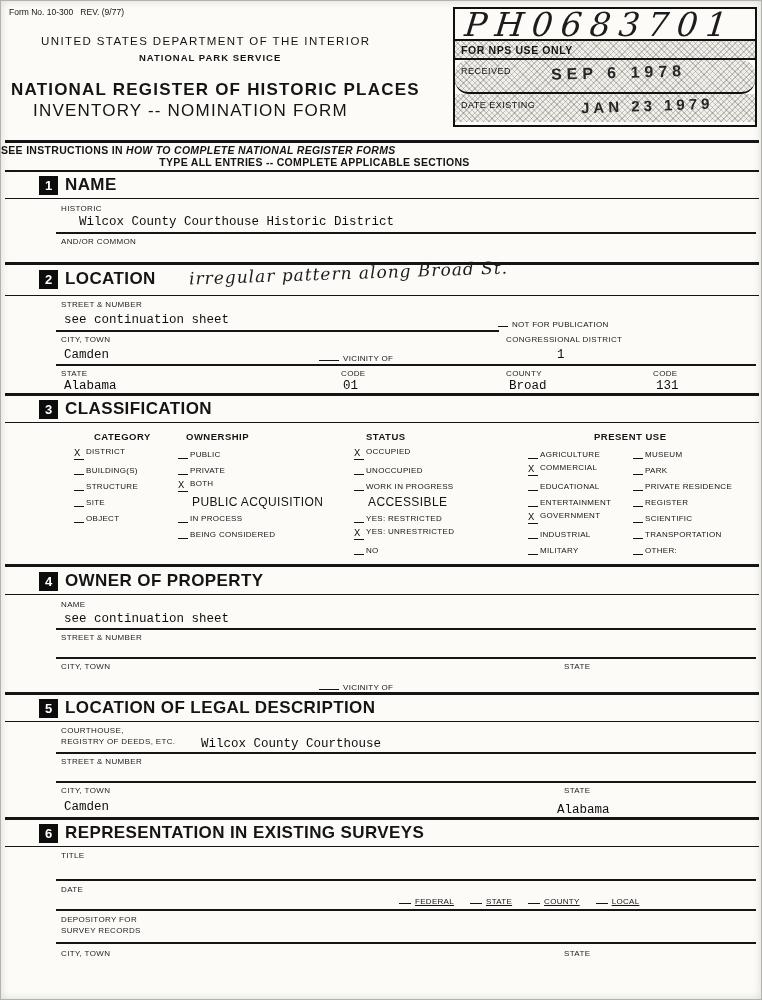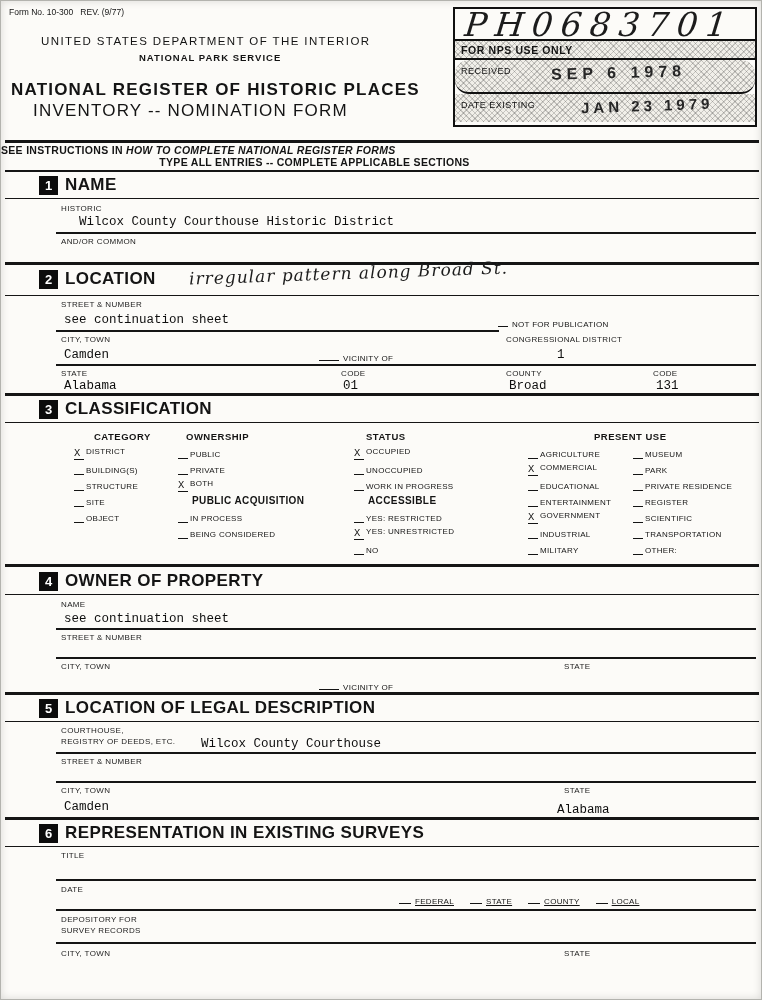--- a/index.html
+++ b/index.html
@@ -13,21 +13,21 @@
   .sec-head{position:absolute;display:flex;align-items:center;gap:7px;}
   .sec-num{width:19px;height:19px;background:#0c0c0c;color:#fff;font-weight:700;font-size:13px;
            display:flex;align-items:center;justify-content:center;flex:0 0 19px;}
   .sec-title{font-weight:700;font-size:17px;letter-spacing:.4px;white-space:nowrap;}
   .colhead{position:absolute;font-weight:700;font-size:9.5px;letter-spacing:.5px;white-space:nowrap;}
   .cb-col{position:absolute;}
   .cb-item{height:16px;font-size:8px;letter-spacing:.3px;white-space:nowrap;}
   .cb-mark{display:inline-block;width:10px;height:11px;border-bottom:1.3px solid #141414;
            font-family:"Liberation Mono","DejaVu Sans Mono",monospace;font-size:10.5px;line-height:11px;vertical-align:-2px;}
   .cb-label{margin-left:2px;}
-  .sub-head{height:16px;font-weight:700;font-size:10px;letter-spacing:.4px;padding-left:14px;white-space:nowrap;}
+  .sub-head{height:16px;font-weight:400;font-size:12px;letter-spacing:.4px;padding-left:14px;white-space:nowrap;}
   .blank{display:inline-block;width:20px;height:9px;border-bottom:1.1px solid #141414;margin-right:4px;}
   .hand{font-family:"DejaVu Serif",serif;font-style:italic;color:#1c1c1c;}
   .stamp{position:absolute;font-weight:700;color:#262626;white-space:nowrap;}
   .hatch{background-color:#f1efe9;background-image:
       repeating-linear-gradient(45deg, rgba(40,40,40,.22) 0 1px, transparent 1px 4px),
       repeating-linear-gradient(-45deg, rgba(40,40,40,.22) 0 1px, transparent 1px 4px);}
   #npsbox{left:452px;top:6px;width:304px;height:120px;border:2.5px solid #101010;background:#fcfbf8;box-sizing:border-box;}
   #nps-hand{height:30px;font-size:33px;line-height:32px;letter-spacing:8px;padding-left:10px;transform:skewX(-6deg);white-space:nowrap;}
   #nps-bar{height:21px;border-top:2px solid #101010;border-bottom:2px solid #101010;font-weight:700;
            font-size:10.5px;letter-spacing:.6px;line-height:18px;padding-left:6px;box-sizing:border-box;}

